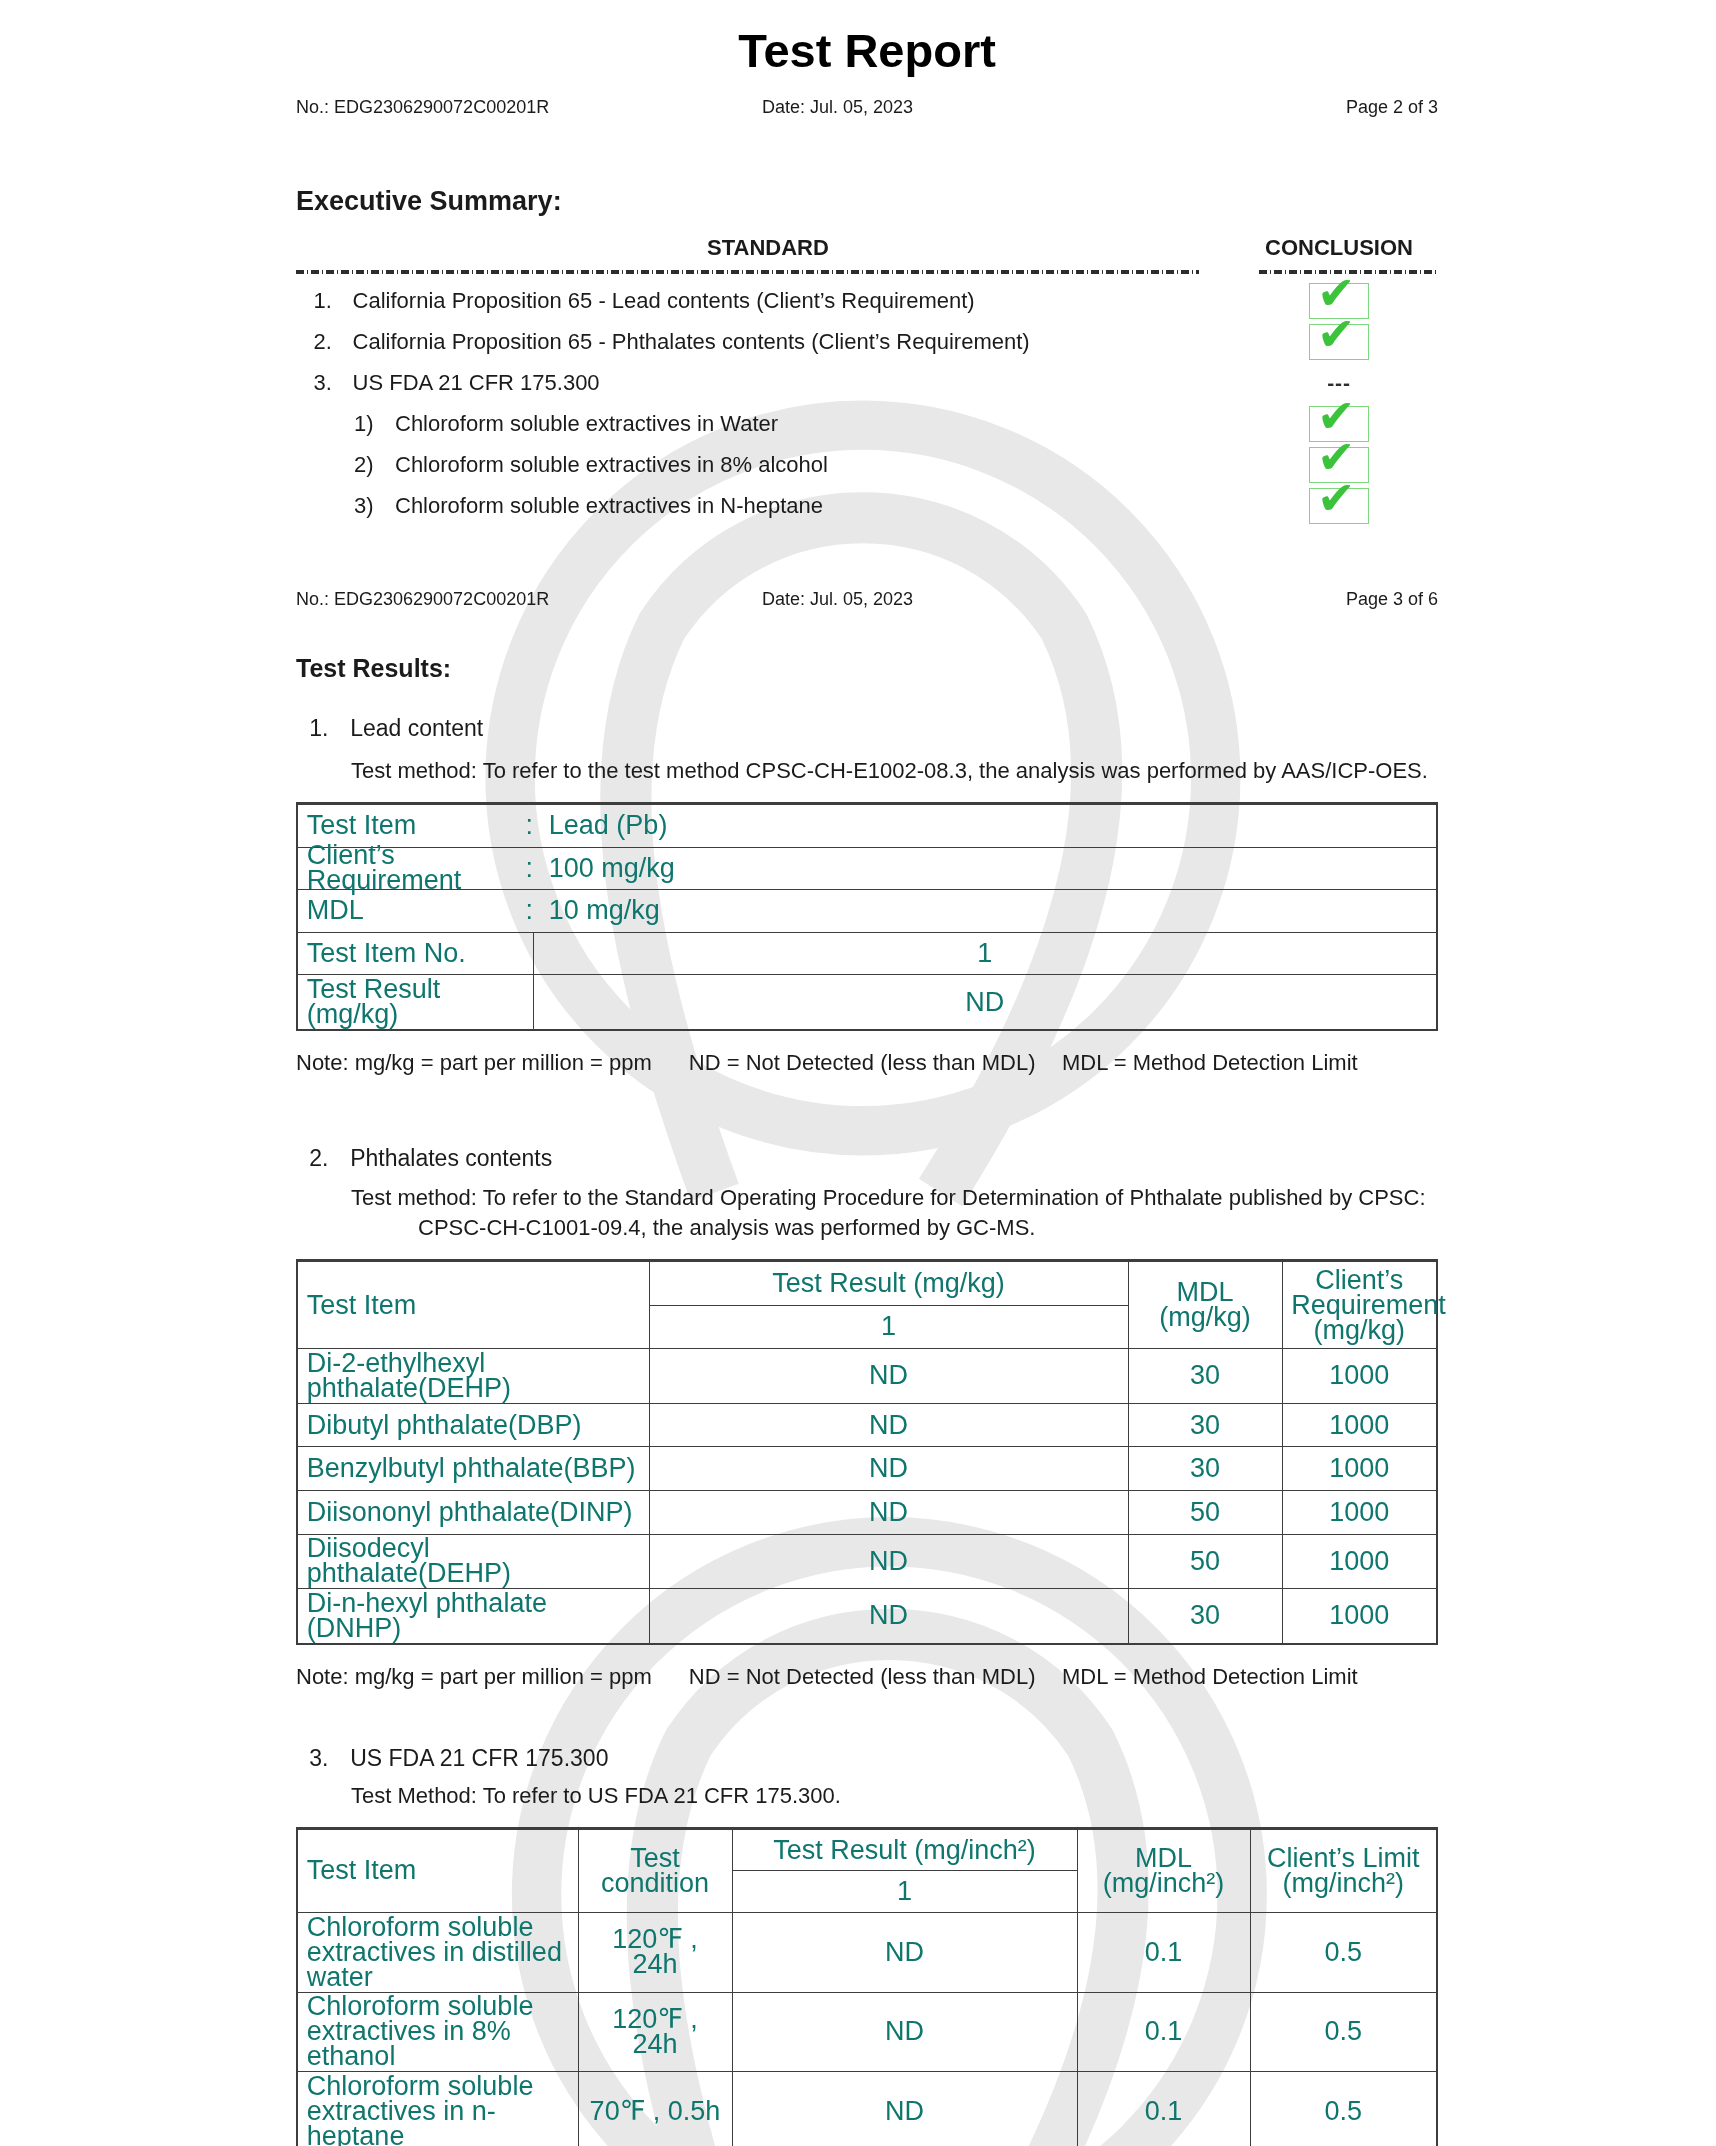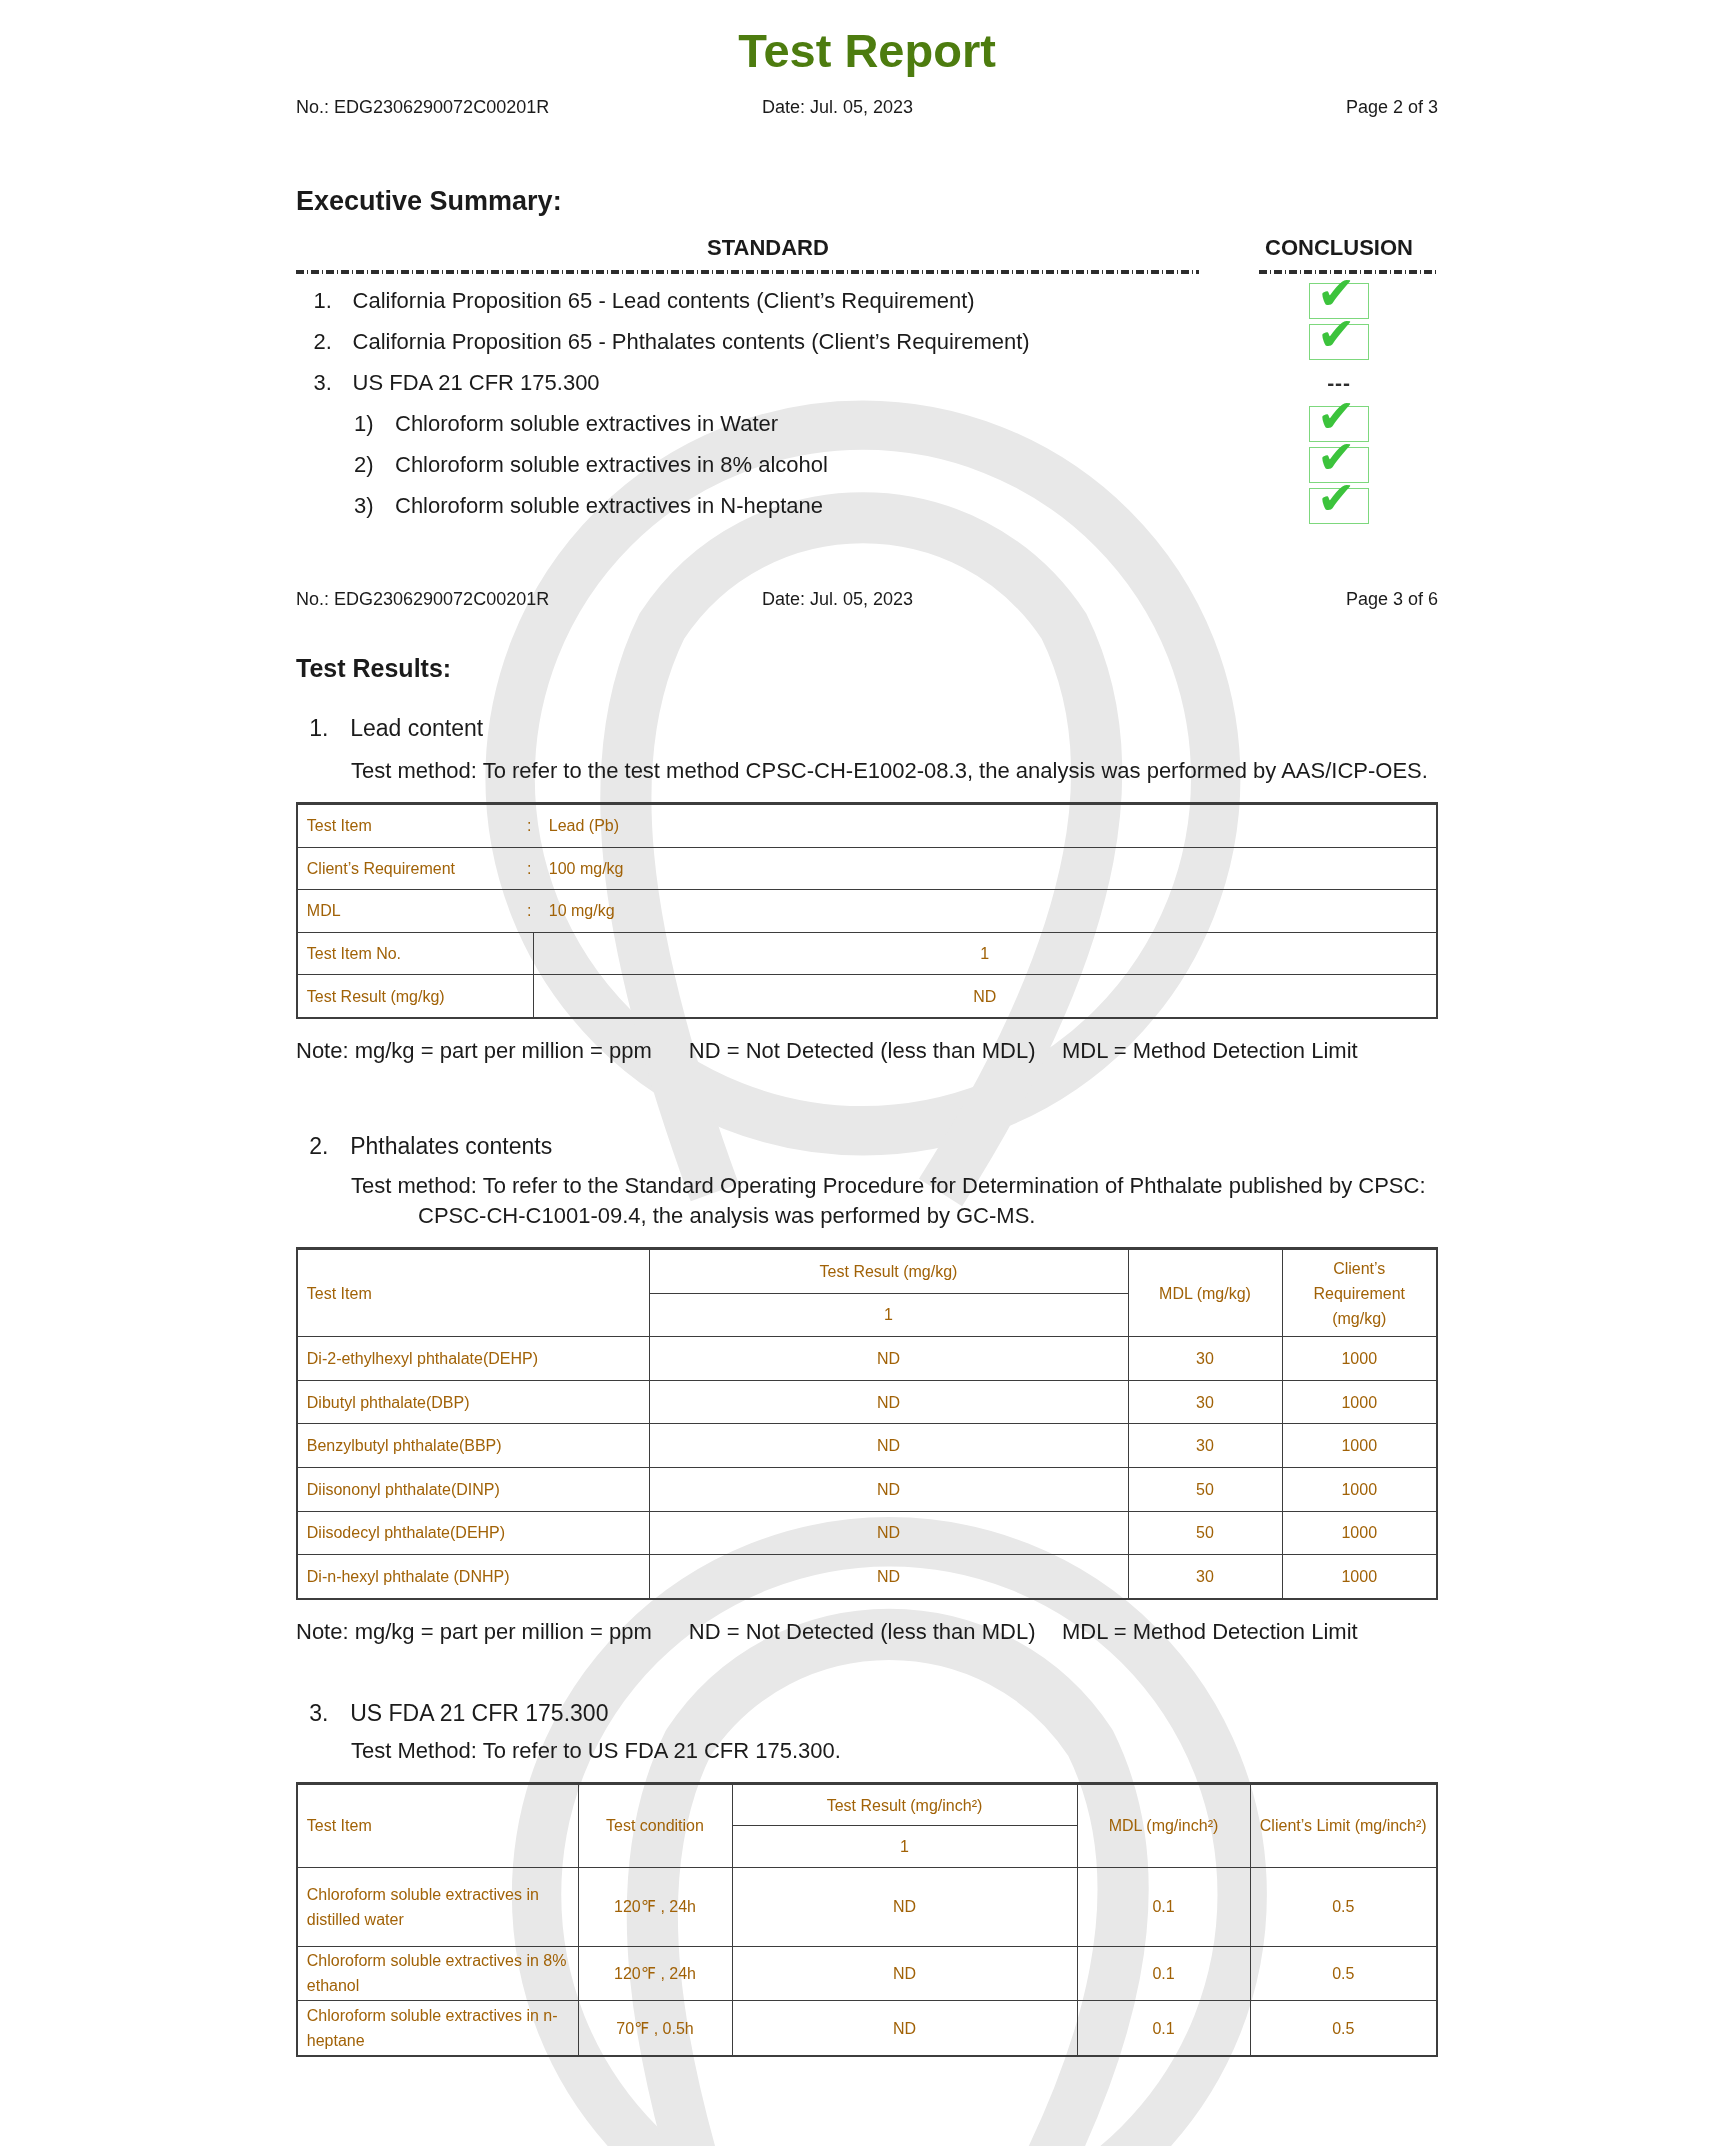--- a/index.html
+++ b/index.html
@@ -5,21 +5,21 @@
   html,body{margin:0;padding:0;}
   body{
     width:1717px;height:2146px;position:relative;background:#ffffff;
     font-family:"Liberation Sans","DejaVu Sans",sans-serif;color:#1b1b1b;
     overflow:hidden;
   }
   .watermark{position:absolute;left:0;top:0;width:1717px;height:2146px;z-index:0;pointer-events:none;}
   .watermark .wm-stroke{fill:none;stroke:var(--watermark,#e8e8e8);}
   .content{position:relative;z-index:1;padding:23px 0 0 296px;width:1142px;}
 
-  .title{font-size:47px;font-weight:bold;text-align:center;margin:0;color:#4d7c0f;}
+  .title{font-size:47px;font-weight:bold;text-align:center;margin:0;color:#000000;}
 
   .doc-header{display:flex;margin-top:19.4px;font-size:18px;}
   .doc-header .dh-no{width:466px;}
   .doc-header .dh-date{flex:1;}
   .doc-header .dh-page{text-align:right;}
 
   .exec-heading{font-size:27px;font-weight:bold;margin-top:68px;}
 
   .sum-headrow{display:flex;margin-top:17.6px;font-size:22px;font-weight:bold;height:32px;align-items:flex-start;}
   .sum-headrow .col-standard{flex:1;text-align:center;}
@@ -41,22 +41,22 @@
   .dash-concl{font-size:21px;font-weight:bold;color:#2d2d2d;letter-spacing:0.9px;}
 
   .sec-heading{display:flex;font-size:23px;margin-top:32px;}
   .sec-num{flex:0 0 41px;margin-left:13.2px;}
   .bold-heading{font-size:25px;font-weight:bold;margin-top:44px;}
   .method{font-size:22px;margin:14px 0 0 55px;line-height:30px;}
   .method .line2{display:block;margin-left:67px;}
 
   table{border-collapse:collapse;width:100%;table-layout:fixed;margin-top:16px;
         border:2.6px solid #3d3d3d;border-top:3.5px solid #3d3d3d;}
-  td,th{border:1.8px solid #3d3d3d;font-size:16px;font-weight:normal;padding:1.8px 8.8px;
-        color:#a16207;vertical-align:middle;line-height:25px;background:transparent;}
+  td,th{border:1.8px solid #3d3d3d;font-size:27px;font-weight:normal;padding:1.8px 8.8px;
+        color:#0f766e;vertical-align:middle;line-height:25px;background:transparent;}
   .c{text-align:center;}
   .lhead{text-align:left;}
 
   .kv{display:flex;align-items:center;height:38px;}
   .kv-label{flex:0 0 203px;}
   .kv-colon{flex:0 0 39px;text-align:center;}
   .lead-table td{height:38px;}
 
   .ph-table th,.ph-table td{height:39px;}
   .ph-table .subhead{height:39px;}

